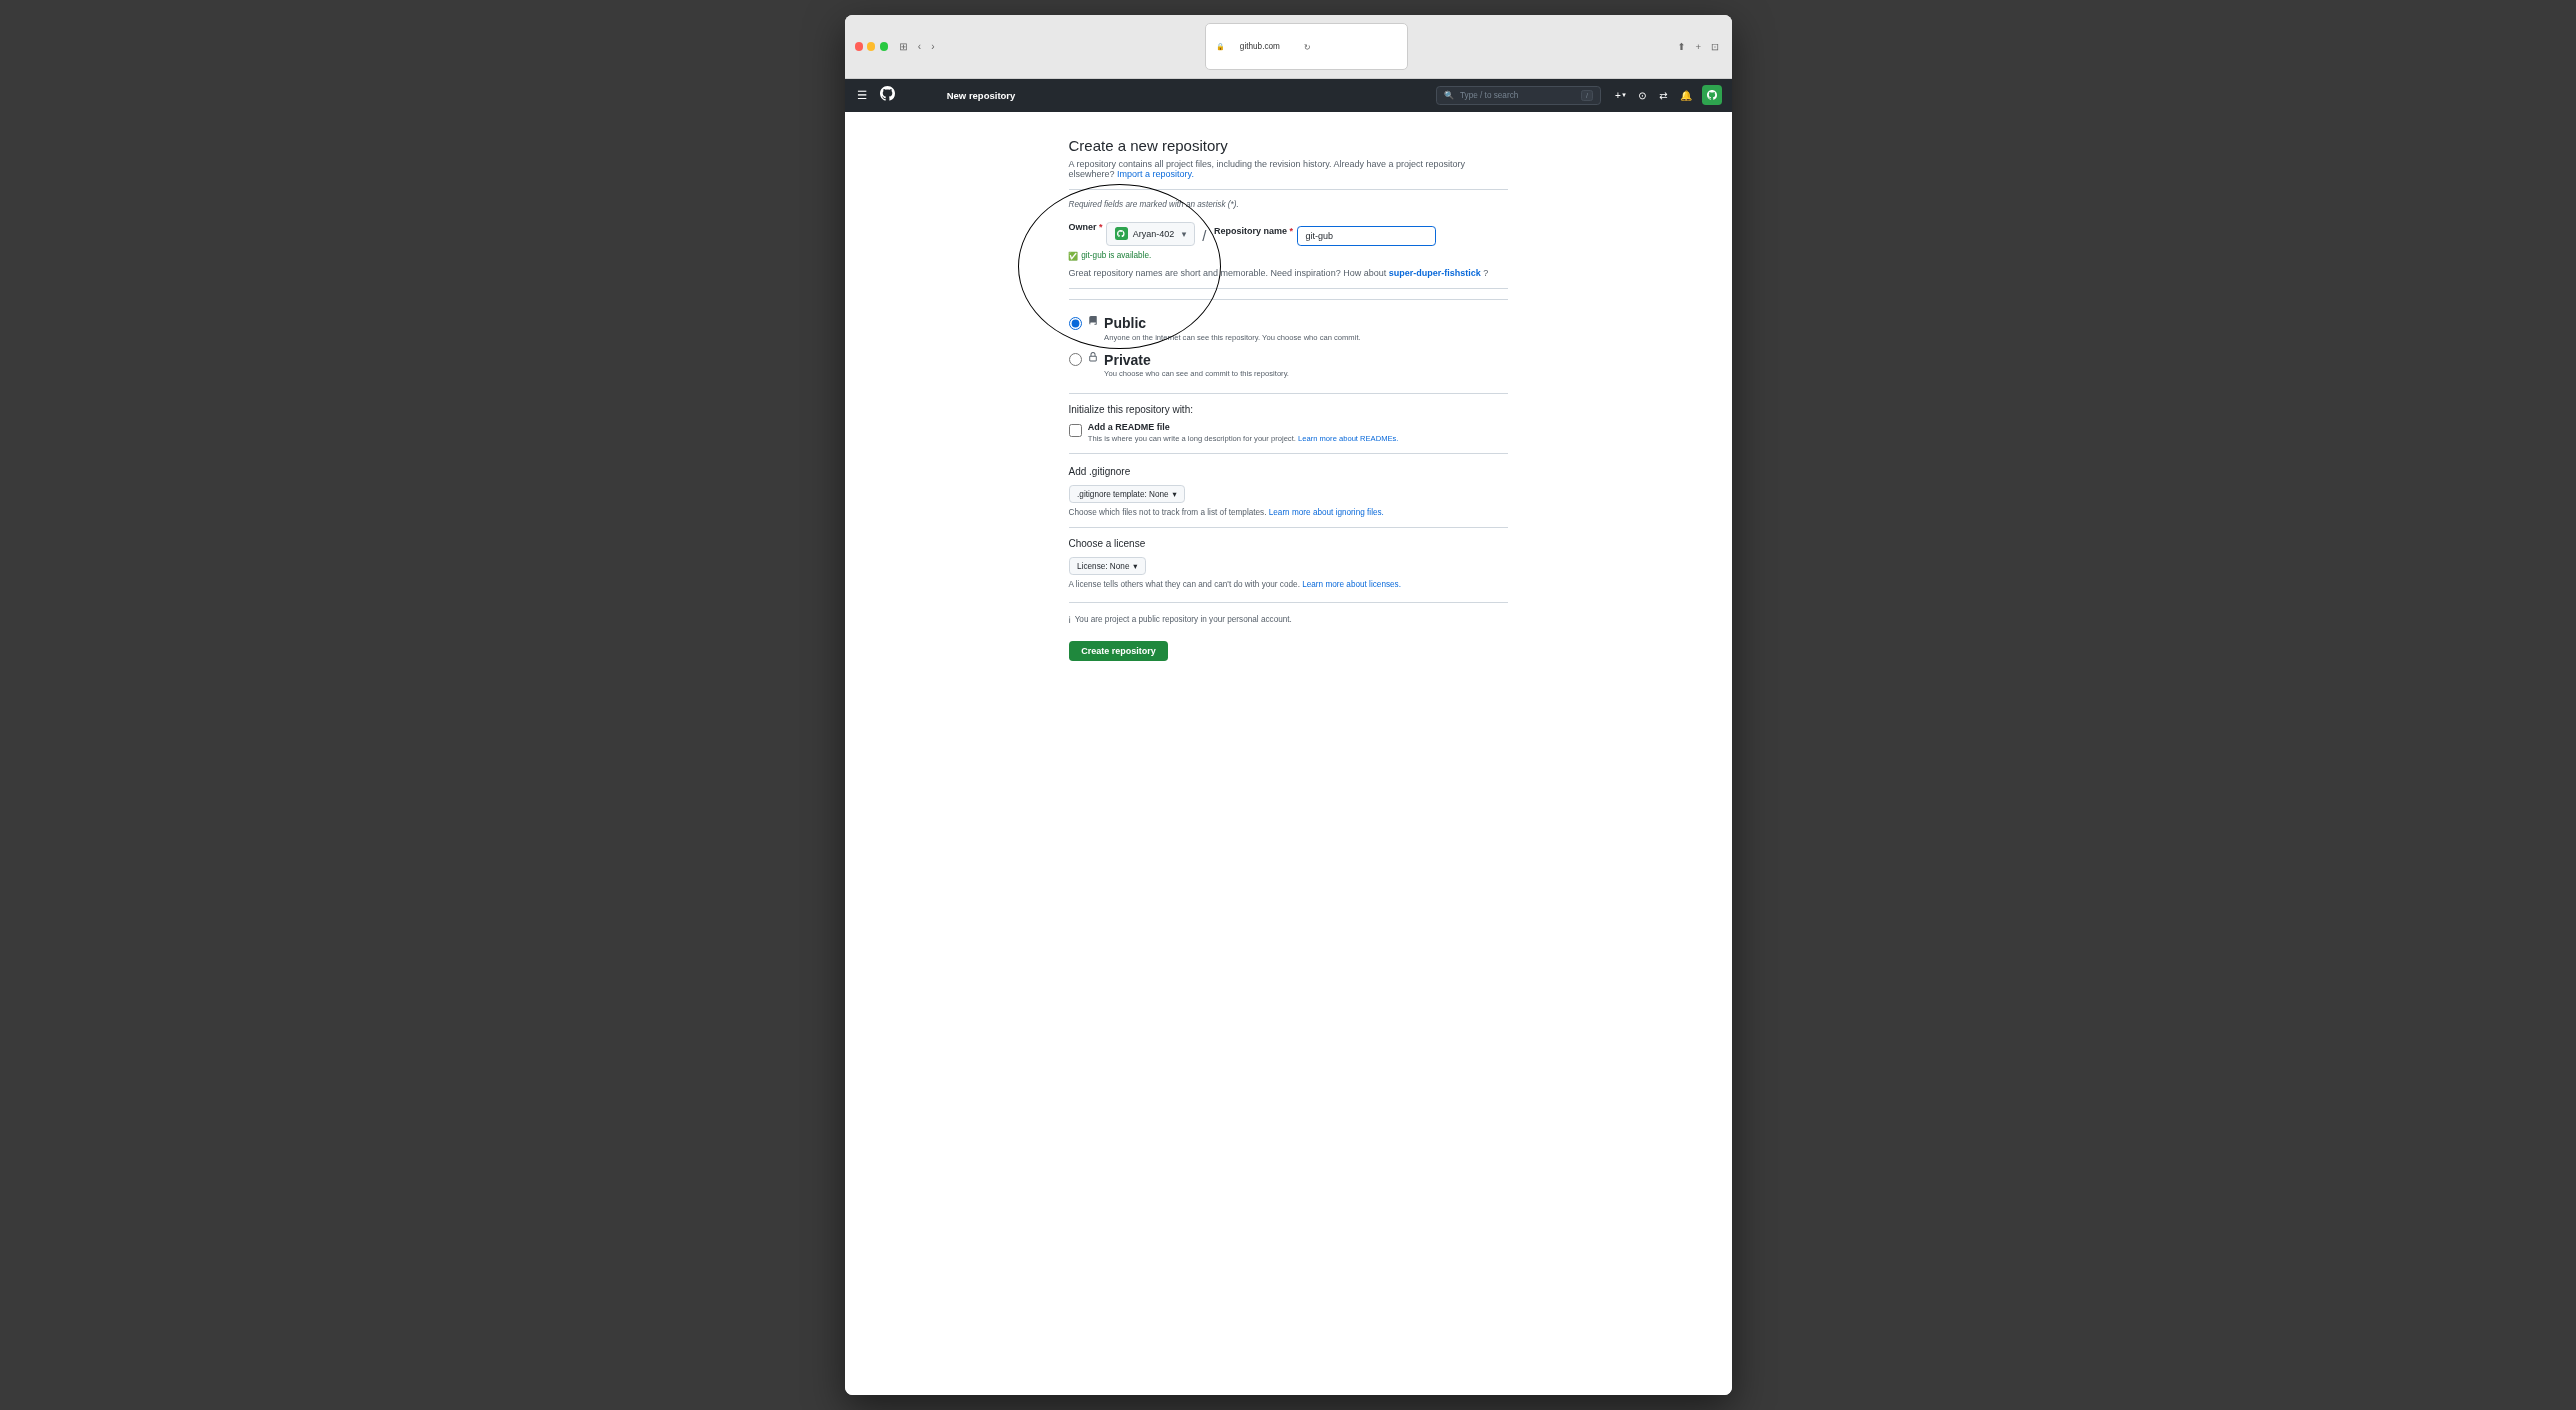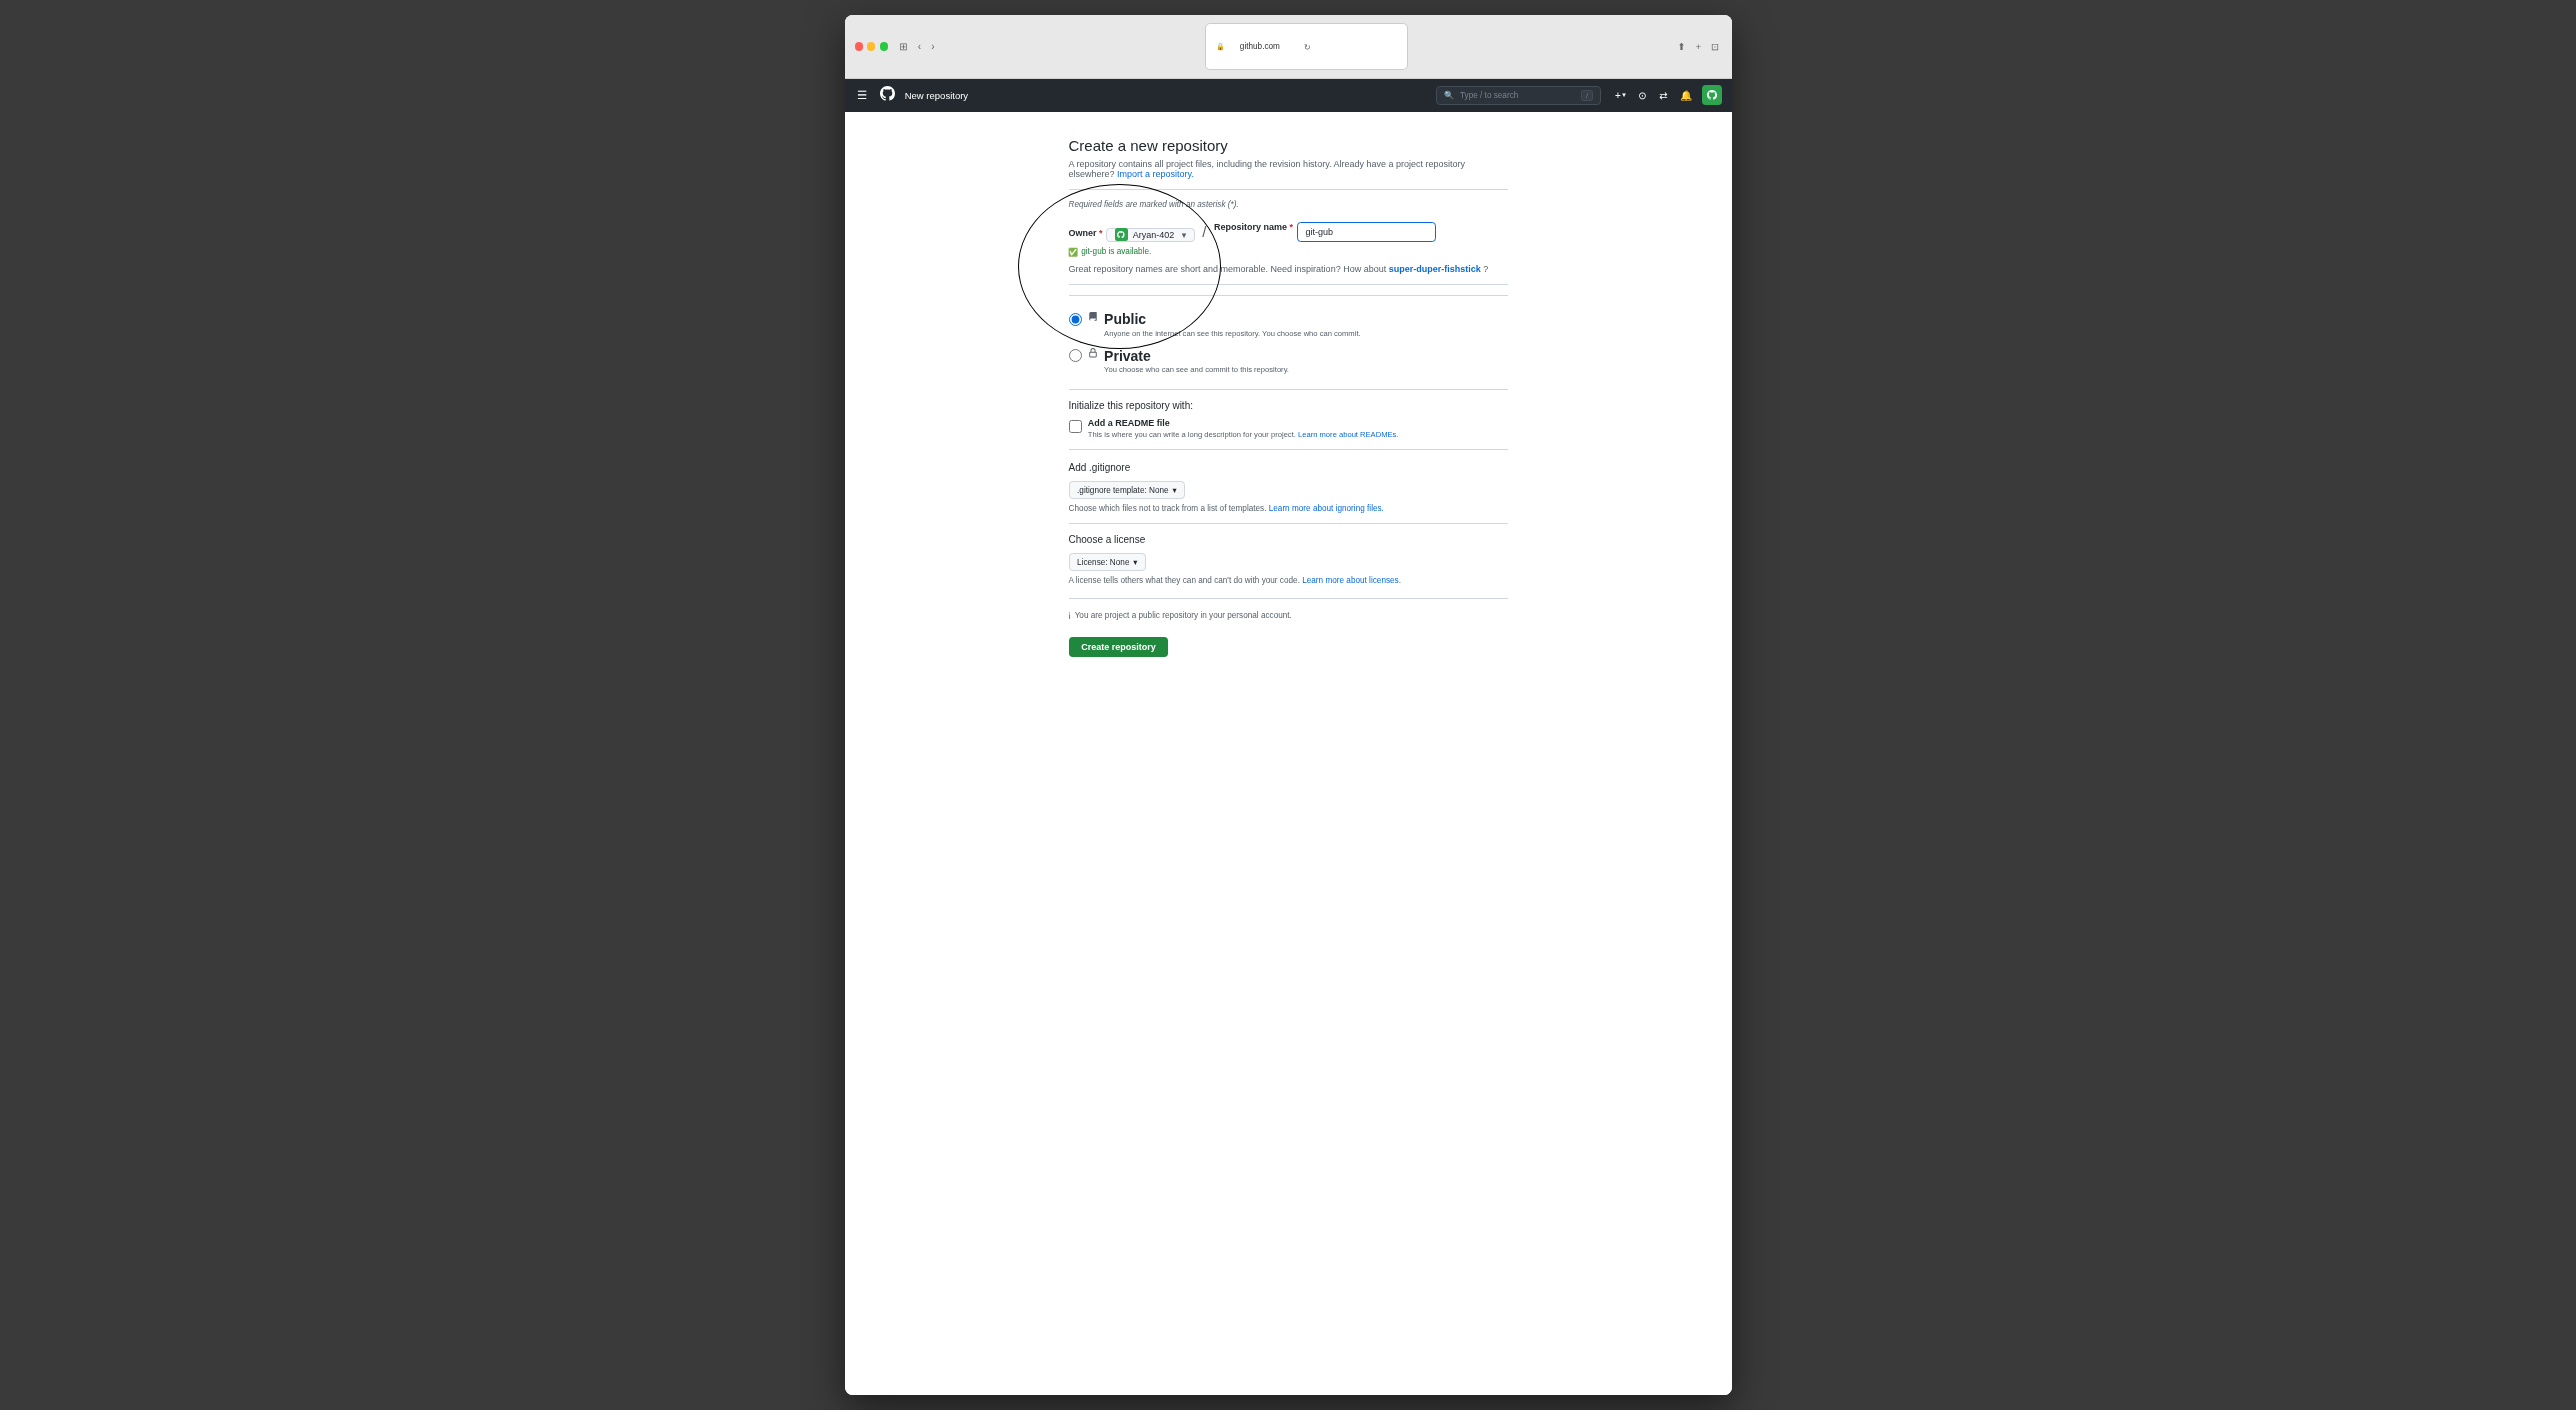--- a/index.html
+++ b/index.html
@@ -122,22 +122,23 @@
       padding: 2.5px;
     }
 
     .github-logo {
       color: white;
       font-size: 15px;
     }
 
     .nav-title {
       color: white;
-      font-weight: 400;
+      font-weight: 700;
       font-size: 9.5px;
+      margin-left: 42px;
     }
 
     .nav-spacer { flex: 1; }
 
     .search-bar {
       background: #2d333b;
       border: 0.6px solid #444c56;
       border-radius: 3.8px;
       padding: 3.2px 7.6px;
       color: #aaa;
@@ -261,21 +262,21 @@
       background: #f6f8fa;
       border: 0.6px solid #d0d7de;
       border-radius: 3.8px;
       padding: 3.2px 7.6px;
       font-size: 9px;
       color: #24292f;
       cursor: pointer;
       display: flex;
       align-items: center;
       gap: 5px;
-      height: 14px;
+      height: 24px;
     }
 
     .owner-avatar {
       width: 12.7px;
       height: 12.7px;
       border-radius: 2.5px;
       background: #2ea44f;
       display: flex;
       align-items: center;
       justify-content: center;

